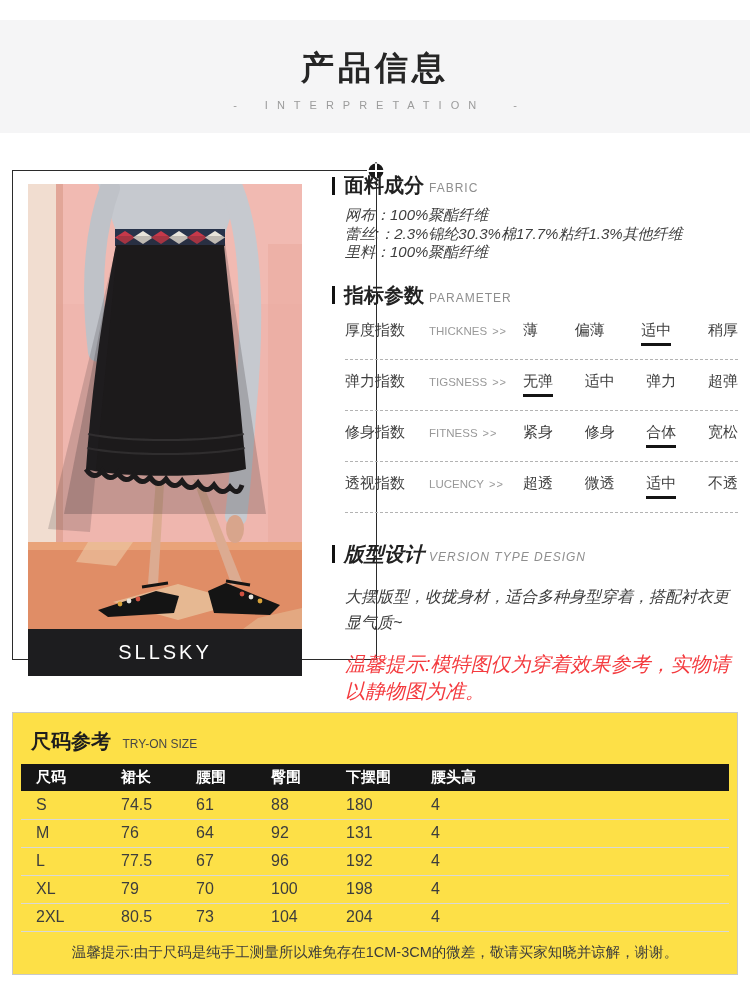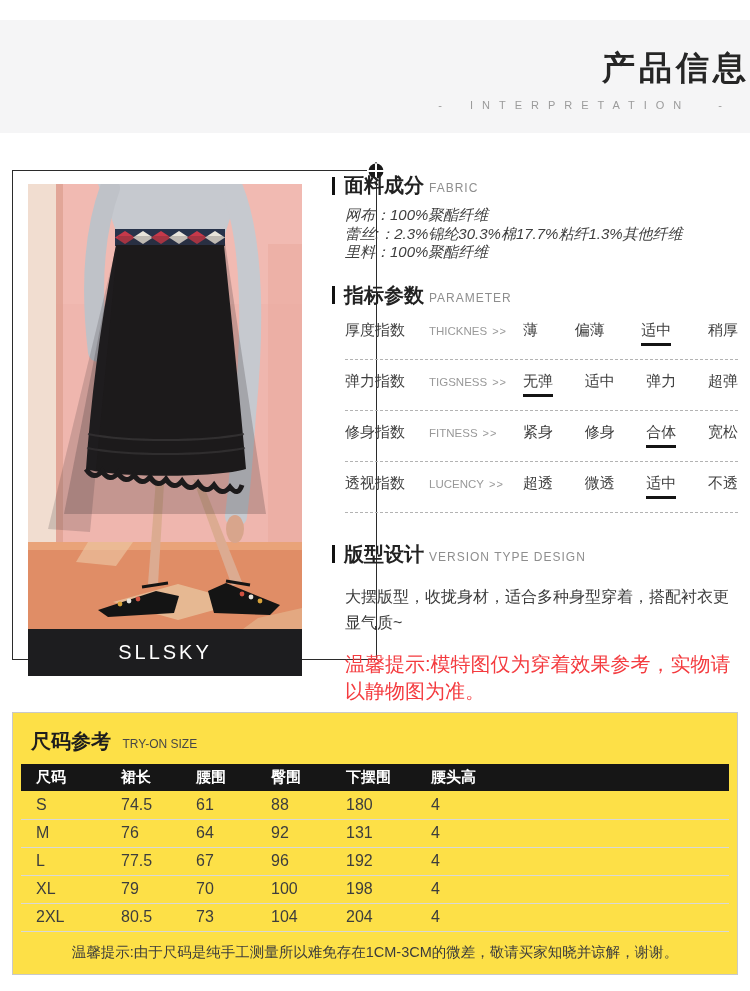--- a/index.html
+++ b/index.html
@@ -1,20 +1,20 @@
 <!DOCTYPE html>
 <html><head>
 <meta charset="utf-8">
 <style>
   * { margin:0; padding:0; box-sizing:border-box; }
   body { background:#ffffff; font-family:"Liberation Sans","DejaVu Sans",sans-serif; }
   .page { position:relative; width:750px; height:991px; background:#ffffff; overflow:hidden; }
 
   
-  .header-band { position:absolute; top:20px; left:0; width:750px; height:113px; background:#f5f5f6; text-align:right; }
+  .header-band { position:absolute; top:20px; left:0; width:750px; height:113px; background:#f5f5f6; text-align:center; }
   .page-title { padding-top:26px; font-size:33px; font-weight:bold; color:#262626; letter-spacing:4px; }
   .page-subtitle { margin-top:8px; font-size:11px; color:#9b9b9b; letter-spacing:9px; }
   .page-subtitle .dash { margin:0 28px; letter-spacing:0; color:#9b9b9b; }
 
   
   .photo-frame { position:absolute; left:12px; top:170px; width:365px; height:490px; border:1px solid #2b2b2b; }
   .crosshair { position:absolute; top:-9px; right:-9px; width:18px; height:18px; }
   .photo { position:absolute; left:15px; top:13px; width:274px; height:445px; display:block; }
   .brand-bar { position:absolute; left:15px; top:458px; width:274px; height:47px; background:#1d1d1f;
                color:#fff; font-size:20px; letter-spacing:3px; text-align:center; line-height:47px; z-index:2; }
@@ -33,21 +33,21 @@
   .param-rows { margin-left:13px; }
   .param-row { display:flex; align-items:flex-start; padding:12px 0 13px 0; border-bottom:1px dashed #b3b3b3; }
   .param-label { width:168px; flex:none; }
   .param-label .cn { font-size:15px; color:#3e3e3e; }
   .param-label .en { font-size:11.5px; color:#999;margin-left:24px; }
   .param-label .arrow { font-size:11px; color:#999; margin-left:5px; letter-spacing:1px; }
   .param-opts { flex:1; display:flex; justify-content:space-between; padding-left:10px; }
   .opt { font-size:15px; color:#3e3e3e; padding-bottom:3px; border-bottom:3px solid transparent; }
   .opt.selected { border-bottom-color:#141414; }
 
-  .version-block { margin-top:28px; }
+  .version-block { margin-top:28px;font-style:italic; }
   .version-desc { margin:16px 0 0 13px; font-size:16px; color:#3c3c3c; line-height:26px; }
   .version-warning { margin:15px 0 0 13px; font-size:20px; }
 
   .care-row { margin-top:22px; display:flex; justify-content:space-between; padding:0 6px 0 14px; }
   .care-item { width:76px; text-align:center; }
   .care-item svg { display:block; margin:0 auto; }
   .care-item .care-label { margin-top:5px; font-size:14px; color:#3a3a3a; }
 
   
   .size-box { position:absolute; left:12px; top:712px; width:726px; height:263px; background:#fde047; border:1px solid #c9c9c9; }

